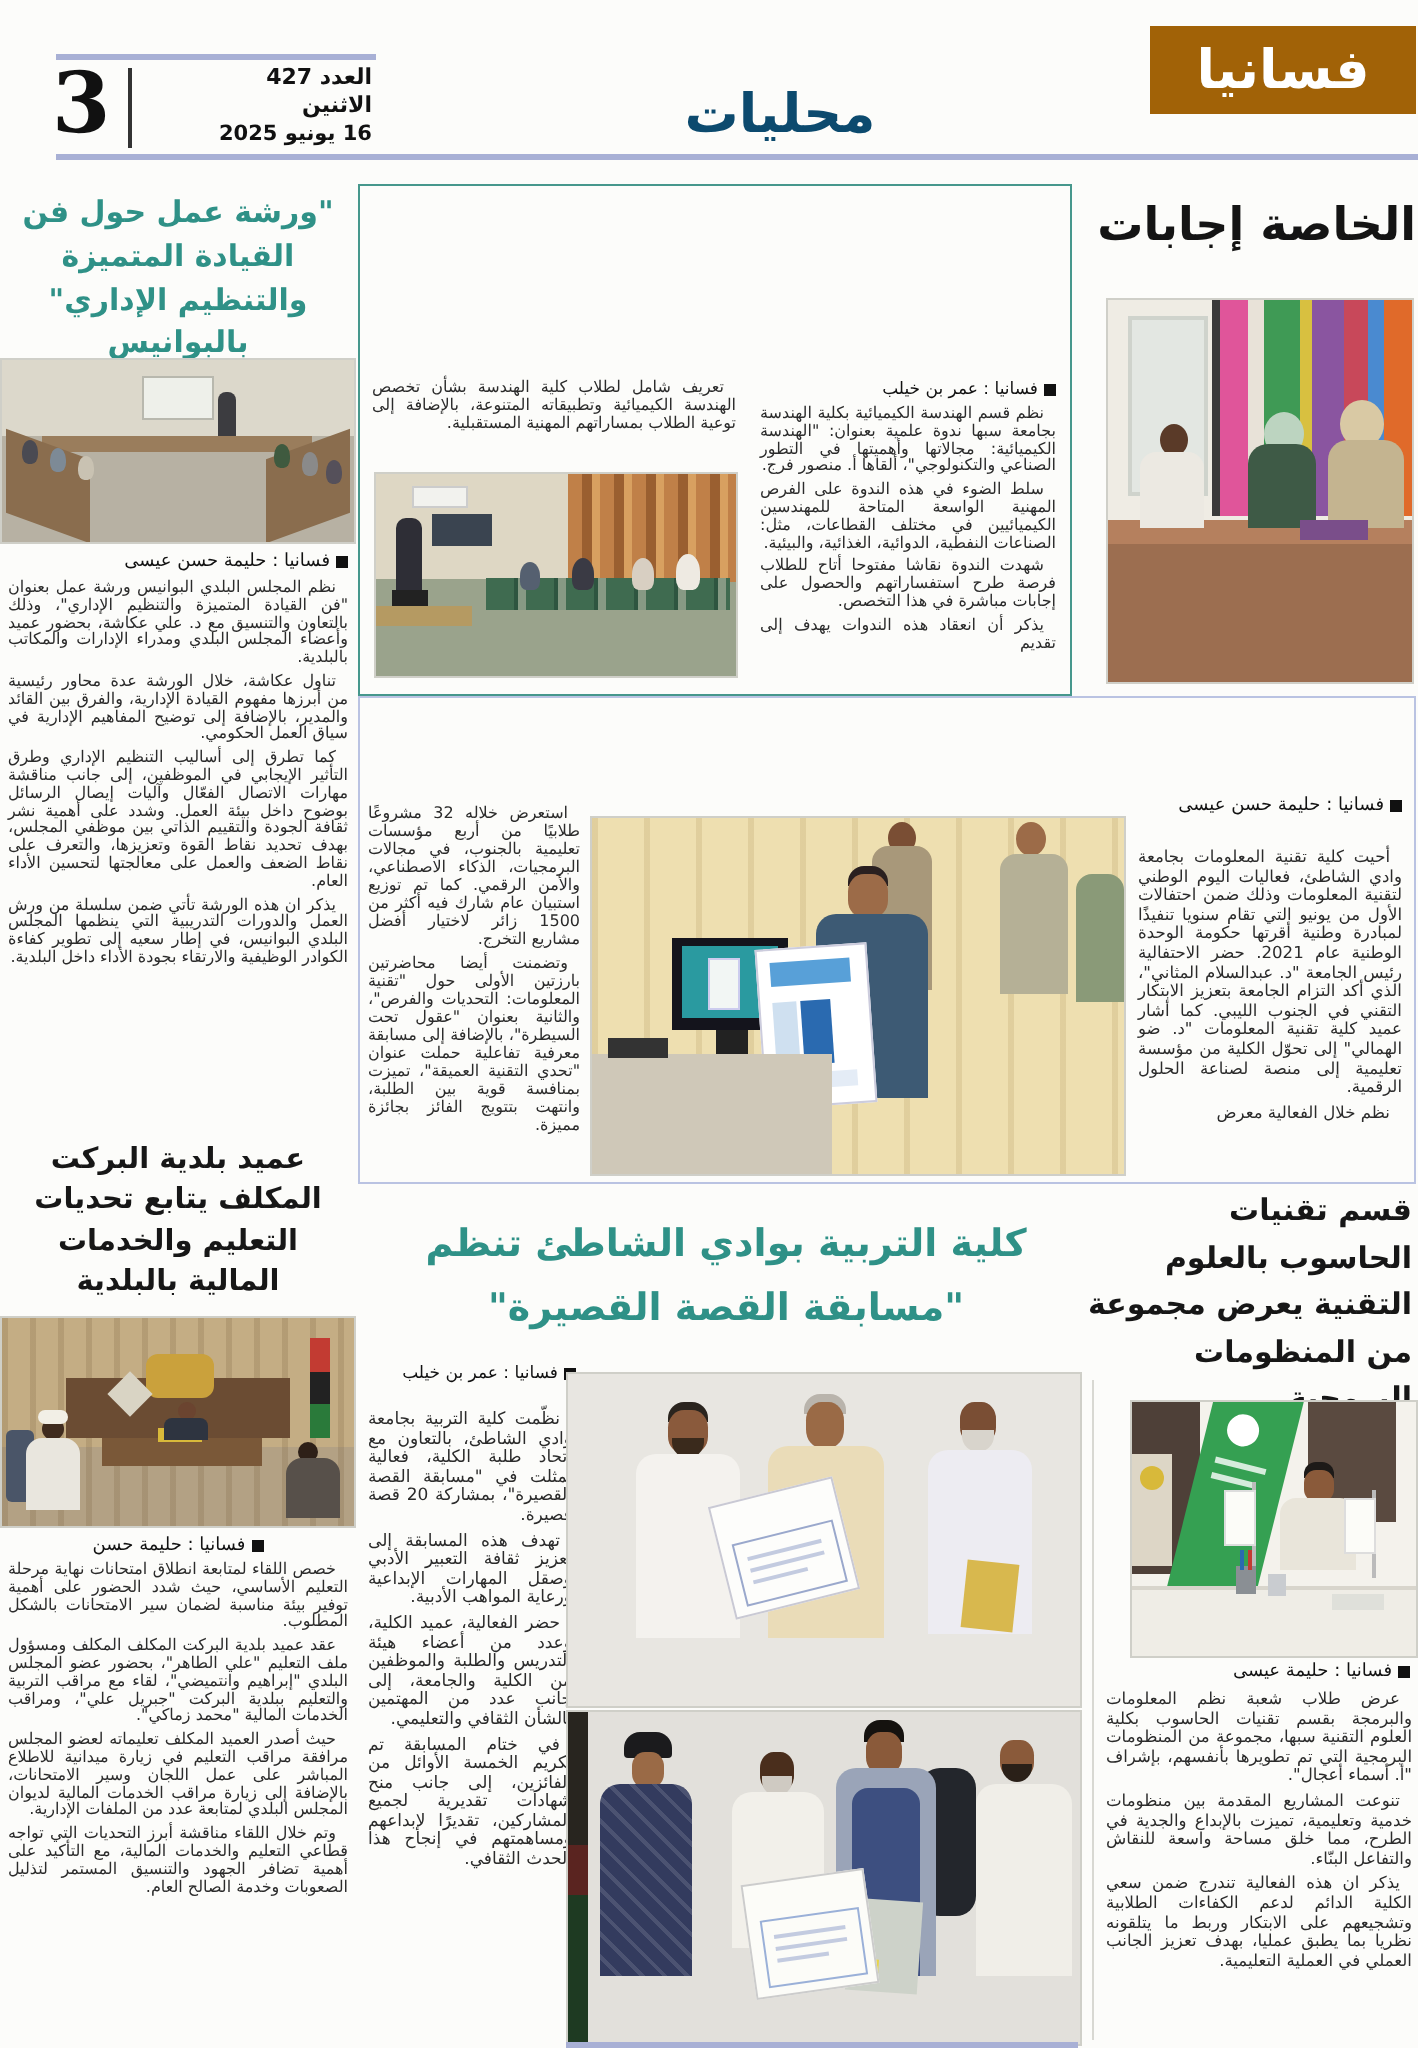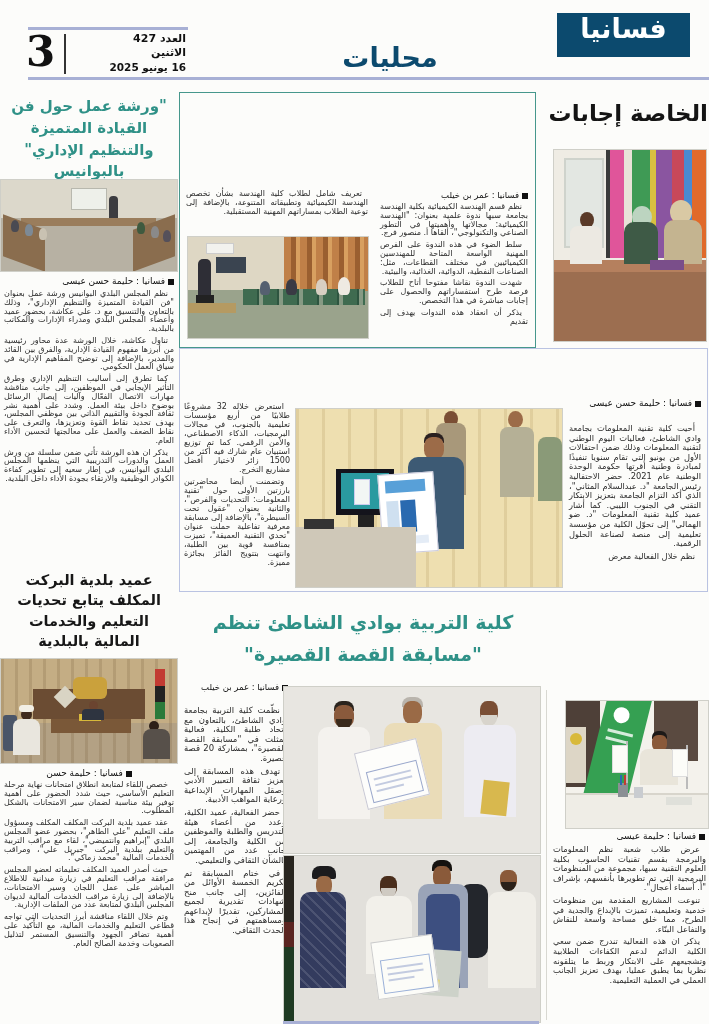--- a/index.html
+++ b/index.html
@@ -8,21 +8,21 @@
   .abs{position:absolute;}
   .s{position:absolute;}
   .rule{position:absolute;background:#a8b0d5;}
   .headline-teal{position:absolute;color:#2f9187;font-weight:800;text-align:center;line-height:1.45;}
   .headline-black{position:absolute;color:#171717;font-weight:800;text-align:center;line-height:1.4;}
   .body-col{position:absolute;font-size:8px;line-height:8.8px;color:#2b2b2b;text-align:justify;}
   .body-col p{margin:0 0 3px 0;text-indent:6px;}
   .byline{position:absolute;font-size:9px;font-weight:400;color:#111;text-align:right;line-height:11px;}
   .sq{display:inline-block;width:6px;height:6px;background:#111;margin-left:3px;vertical-align:middle;}
   .photo{position:absolute;overflow:hidden;border:1px solid #cfcfc8;}
-  .masthead{position:absolute;background:#0c4a6e;display:flex;align-items:flex-start;justify-content:center;}
+  .masthead{position:absolute;background:#a16207;display:flex;align-items:center;justify-content:center;margin-left:18px;}
   .masthead span{color:#fff;font-weight:800;font-size:27px;}
   .vsep{position:absolute;background:#d8d8d2;width:1px;}
 </style>
 </head>
 <body>
 
 <div class="page">
 
   <div class="rule" style="left:28px;top:27px;width:160px;height:3px;"></div>
   <div class="rule" style="left:28px;top:77px;width:681px;height:3px;"></div>
@@ -174,20 +174,21 @@
     <div class="s" style="left:0;top:122px;width:152px;height:69px;background:#9c6e50;"></div>
     <div class="s" style="left:26px;top:62px;width:14px;height:16px;background:#5a3a28;border-radius:50%;"></div>
     <div class="s" style="left:16px;top:76px;width:32px;height:38px;background:#ece9e2;border-radius:8px 8px 0 0;"></div>
     <div class="s" style="left:78px;top:56px;width:20px;height:22px;background:#bcd4c0;border-radius:50%;"></div>
     <div class="s" style="left:70px;top:72px;width:34px;height:42px;background:#3e5a46;border-radius:10px 10px 0 0;"></div>
     <div class="s" style="left:116px;top:50px;width:22px;height:24px;background:#d9c9a4;border-radius:50%;"></div>
     <div class="s" style="left:110px;top:70px;width:38px;height:44px;background:#c4b490;border-radius:10px 10px 0 0;"></div>
     <div class="s" style="left:96px;top:110px;width:34px;height:10px;background:#7a4e8a;"></div>
   </div>
 
+  <div class="headline-black" style="left:543px;top:594px;width:163px;text-align:right;font-size:15px;line-height:23.5px;">قسم تقنيات الحاسوب بالعلوم التقنية يعرض مجموعة من المنظومات البرمجية</div>
 
   <div class="photo" style="left:565px;top:700px;width:142px;height:127px;background:#f4f2ec;">
     <div class="s" style="left:0;top:0;width:34px;height:86px;background:#4e4038;"></div>
     <div class="s" style="left:88px;top:0;width:44px;height:60px;background:#5a4a40;"></div>
     <div class="s" style="left:28px;top:-8px;width:44px;height:122px;background:#35a052;transform:rotate(14deg);">
       <div class="s" style="left:10px;top:14px;width:16px;height:16px;background:#fff;border-radius:50%;"></div>
       <div class="s" style="left:8px;top:38px;width:26px;height:3px;background:rgba(255,255,255,.8);"></div>
       <div class="s" style="left:8px;top:46px;width:22px;height:3px;background:rgba(255,255,255,.8);"></div>
     </div>
     <div class="s" style="left:0;top:26px;width:20px;height:56px;background:#ddd6c6;">

